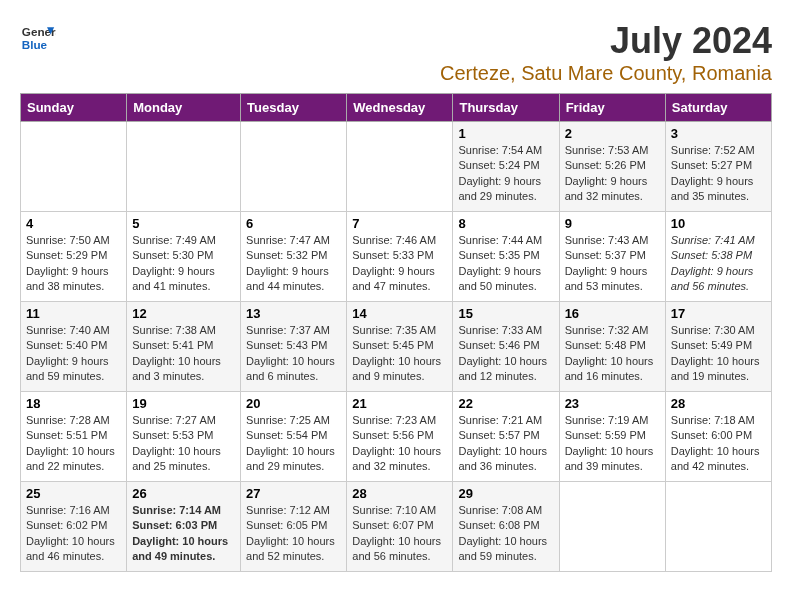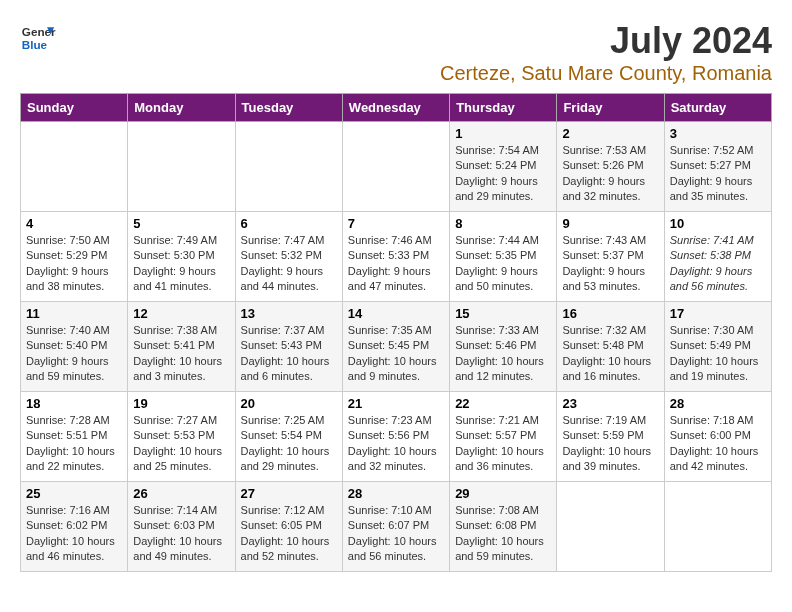--- a/index.html
+++ b/index.html
@@ -296,21 +296,21 @@
       <tr>
         <td>
           <span class="day-number">25</span>
           <div class="day-info" style="white-space: pre-line;">Sunrise: 7:16 AM
 Sunset: 6:02 PM
 Daylight: 10 hours
 and 46 minutes.</div>
         </td>
         <td>
           <span class="day-number">26</span>
-          <div class="day-info" style="white-space: pre-line;">Sunrise: 7:14 AM
+          <div class="day-info" style="white-space: pre-line; font-weight: bold;">Sunrise: 7:14 AM
 Sunset: 6:03 PM
 Daylight: 10 hours
 and 49 minutes.</div>
         </td>
         <td>
           <span class="day-number">27</span>
           <div class="day-info" style="white-space: pre-line;">Sunrise: 7:12 AM
 Sunset: 6:05 PM
 Daylight: 10 hours
 and 52 minutes.</div>

